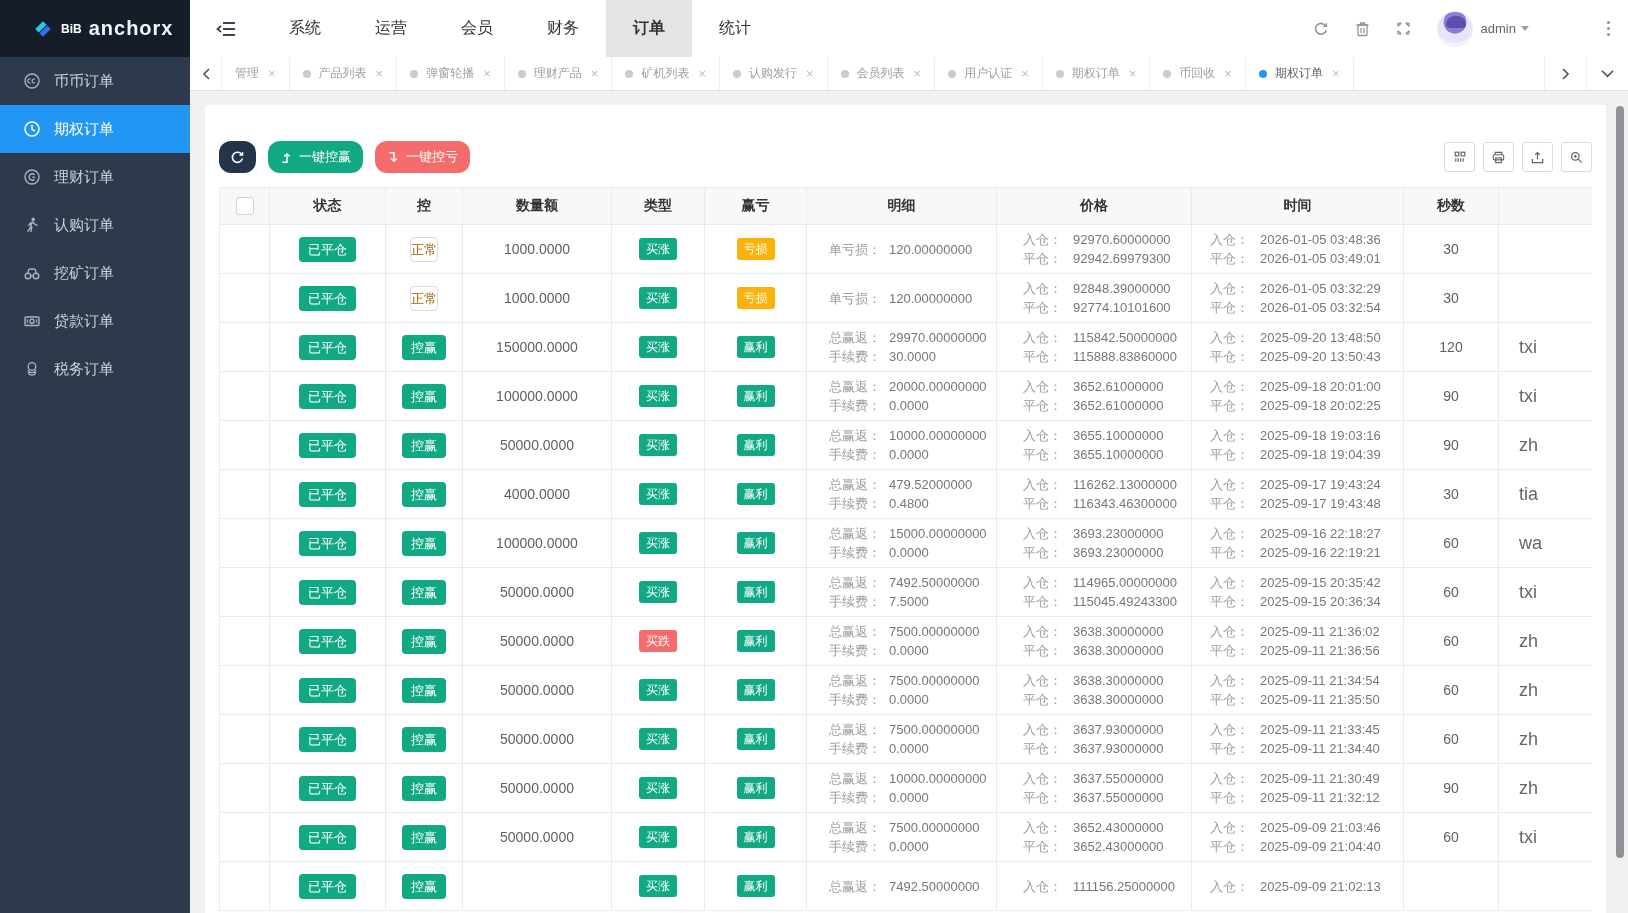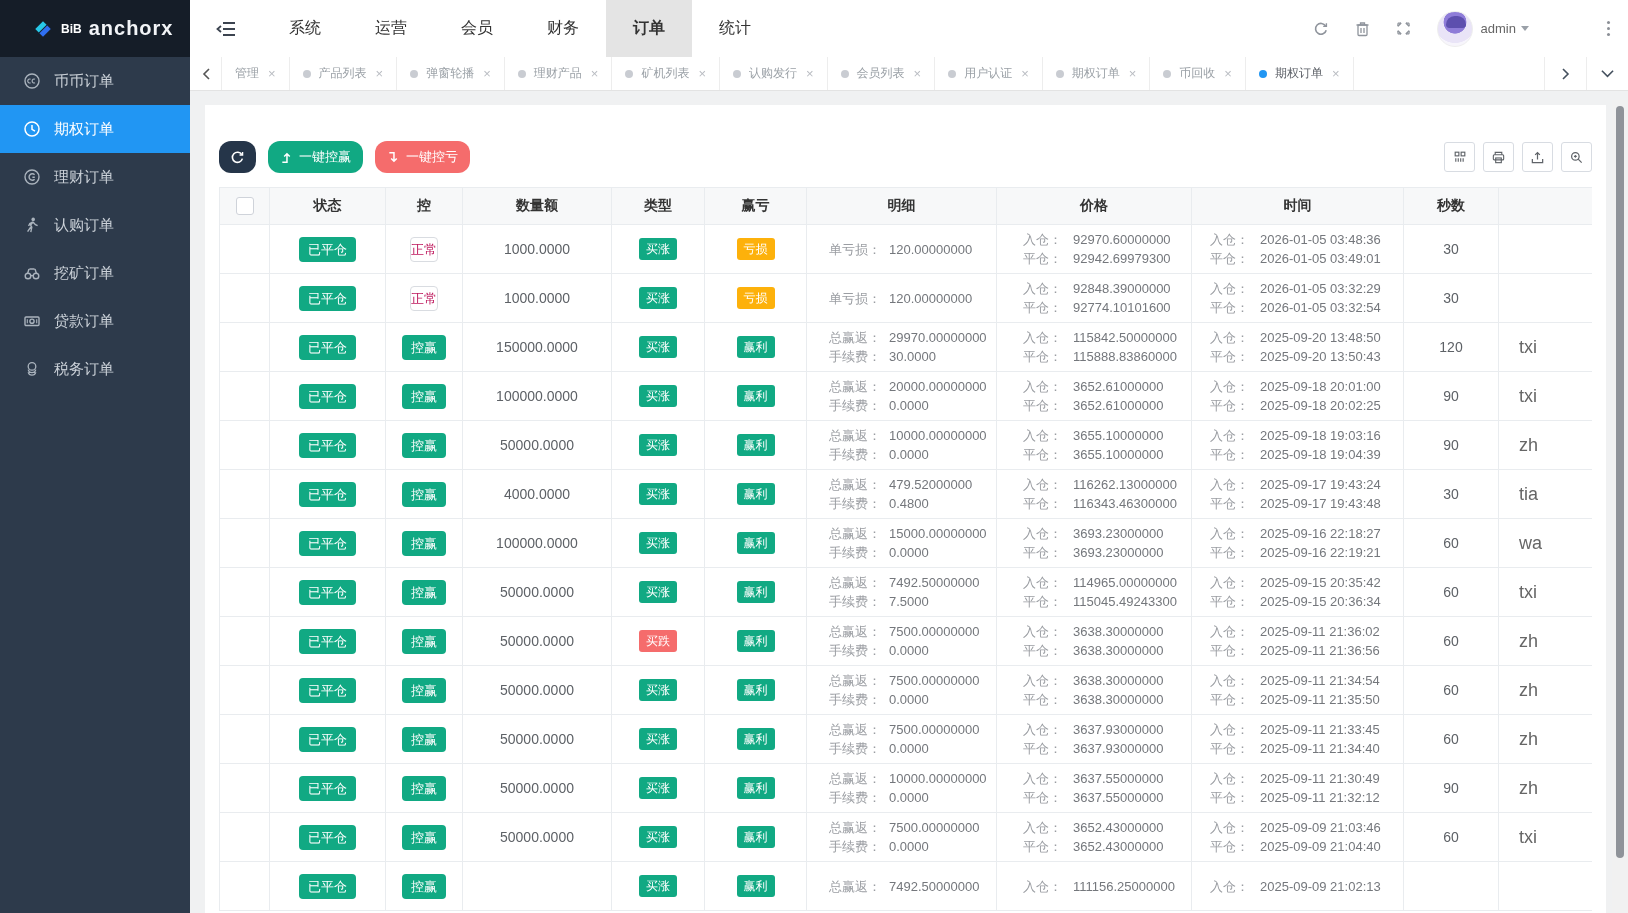--- a/index.html
+++ b/index.html
@@ -59,21 +59,21 @@
   .table-wrap { overflow:hidden; width:1373px; }
   table { border-collapse:collapse; table-layout:fixed; width:1399px; }
   th,td { border:1px solid #e9ecef; text-align:center; vertical-align:middle; }
   th { height:37px; background:#f7f8f9; font-size:14px; color:#333; font-weight:bold; }
   td { height:49px; font-size:14px; color:#5d6166; background:#fff; }
   .checkbox { width:18px; height:18px; border:1px solid #cfd3da; border-radius:3px; background:#fff; margin:0 auto; cursor:pointer; }
   .bdg { display:inline-block; border-radius:4px; font-size:13px; padding:6px 9px; line-height:1; }
   .bdg.g { background:#11a983; color:#fff; }
   .bdg.r { background:#f56c6c; color:#fff; }
   .bdg.y { background:#fdb10b; color:#fff; }
-  .bdg.p { background:#fff; color:#be185d; border:1px solid #d9dce1; padding:5px 0; }
+  .bdg.p { background:#fff; color:#a16207; border:1px solid #d9dce1; padding:5px 0; }
   .bdg.sm { font-size:12px; padding:5px 7px; border-radius:3px; }
   td.l { text-align:left; }
   .kv { display:flex; font-size:13px; line-height:19px; }
   .kv .k { color:#9a9da2; flex:0 0 auto; }
   .kv .v { color:#74777c; margin-left:8px; white-space:nowrap; }
   .detail-cell { padding-left:22px;margin-top:44px; }
   .price-cell { padding-left:26px; }
   .price-cell .k { width:42px; text-align:left; }
   .time-cell { padding-left:18px; }
   .time-cell .k { width:42px; text-align:left; }

